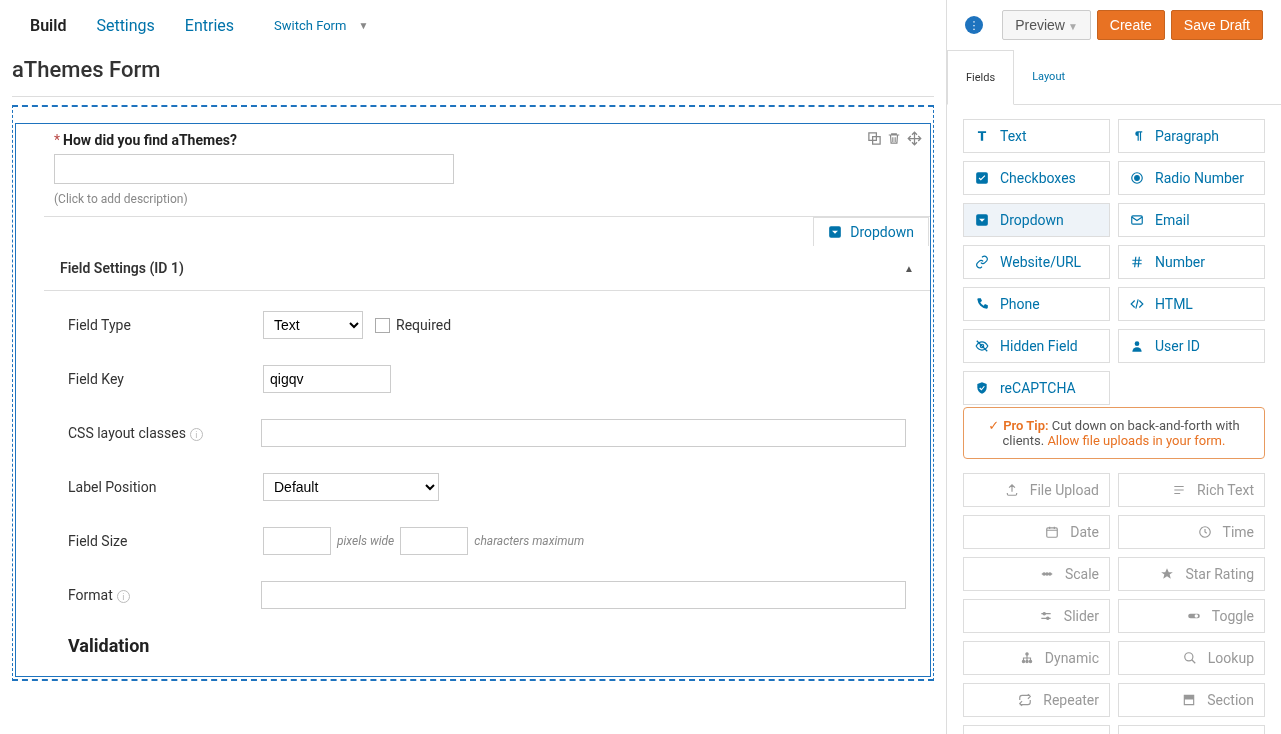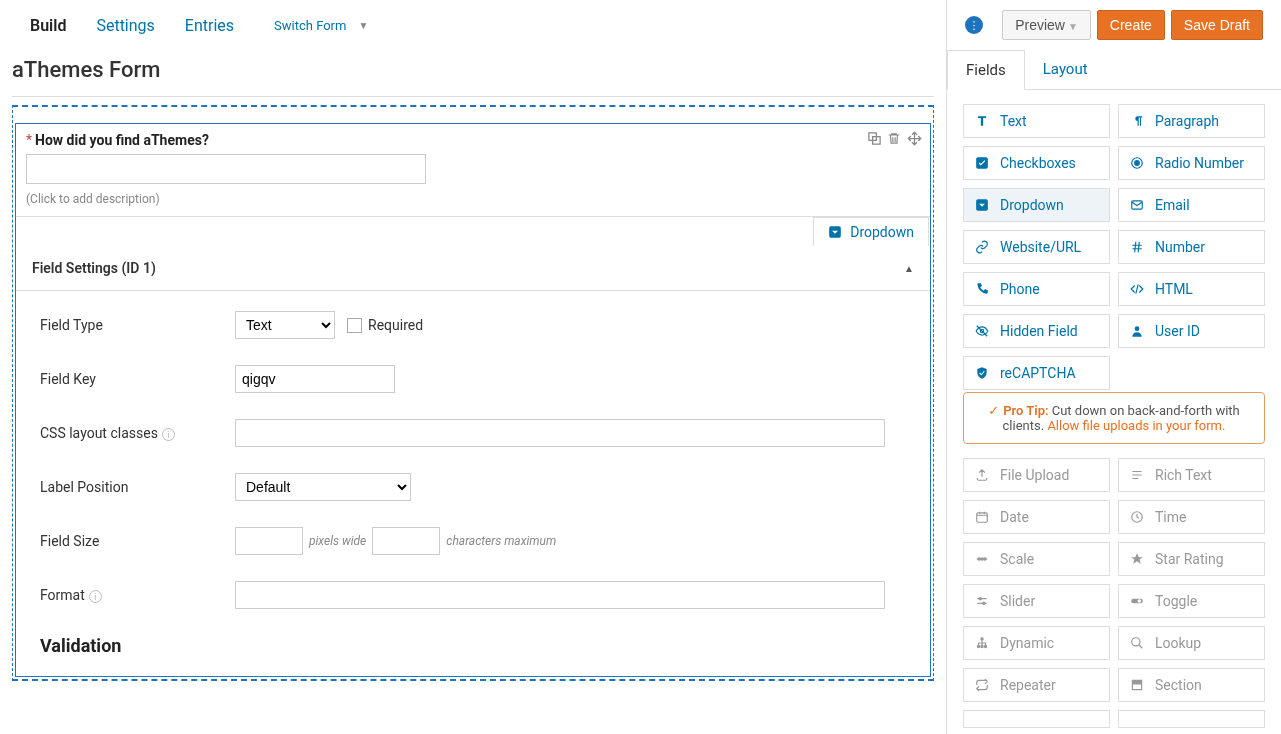--- a/index.html
+++ b/index.html
@@ -13,21 +13,21 @@
 .tabs a { text-decoration: none; font-size: 16px; color: #0073aa; }
 .tabs a.active { color: #222; font-weight: 600; }
 .switch-form { font-size: 13px; color: #0073aa; display: inline-flex; align-items: center; gap: 12px; margin-left: 10px; }
 .switch-form .caret { font-size: 10px; color: #888; }
 
 
 .form-title { font-size: 22px; font-weight: 500; color: #333; padding: 4px 0 14px 0; border-bottom: 1px solid #ddd; margin-bottom: -4px; }
 
 
 .canvas-wrap { border: 2px dashed #1e73be; border-left: 1px dashed #1e73be; border-right: 1px dashed #1e73be; border-radius: 0; margin-top: 12px; }
-.field-card { border: 1px solid #1e73be; margin: 16px 2px 2px 2px; background: #fff; }
+.field-card { border: 1px solid #1e73be; margin: 16px 2px 2px 2px; background: #fff; padding-left: 28px; }
 .field-hdr { padding: 8px 10px 4px 10px; position: relative; }
 .field-lbl { font-weight: 700; color: #222; }
 .req-star { color: #b94a48; margin-right: 3px; }
 .field-input { display: block; width: 400px; height: 30px; border: 1px solid #ccc; margin-top: 6px; }
 .field-desc { font-size: 12px; color: #888; padding: 4px 10px 10px 10px; }
 .field-icons { position: absolute; right: 8px; top: 6px; color: #888; display: flex; gap: 4px; }
 .ico { width: 16px; height: 16px; display: inline-flex; align-items: center; justify-content: center; }
 
 
 .fs-bar { display: flex; justify-content: space-between; align-items: center; border-top: 1px solid #ddd; padding: 0; }
@@ -35,47 +35,47 @@
 .fs-title { padding: 14px 16px; font-weight: 600; border-bottom: 1px solid #ddd; display: flex; justify-content: space-between; align-items: center; }
 .caret-up { font-size: 10px; color: #555; }
 
 
 .settings { padding: 20px 24px; }
 .row { display: flex; align-items: center; margin-bottom: 26px; }
 .row .lab { width: 195px; color: #333; }
 .row select, .row input[type=text] { border: 1px solid #ccc; background: #fff; padding: 4px 6px; font-size: 14px; }
 .row select.ft { width: 100px; height: 28px; }
 .row .chk { margin-left: 12px; display: inline-flex; align-items: center; gap: 6px; }
-.row input.key { width: 160px; height: 28px; }
+.row input.key { width: 128px; height: 28px; }
 .row input.wide { width: 650px; height: 28px; }
 .row select.lp { width: 176px; height: 28px; }
 .row input.sm { width: 68px; height: 28px; }
 .row .hint-i { font-size: 12px; color: #888; font-style: italic; margin: 0 6px; }
 .info-i { display: inline-block; width: 13px; height: 13px; border: 1px solid #bbb; border-radius: 50%; font-size: 9px; text-align: center; line-height: 12px; color: #bbb; margin-left: 4px; }
 .validation-h { font-size: 18px; font-weight: 700; color: #222; margin-top: 10px; }
 
 
 .side-hdr { display: flex; align-items: center; justify-content: space-between; padding: 10px 18px; gap: 8px; }
 .more-ic { width: 18px; height: 18px; border-radius: 50%; background: #1e73be; color: #fff; display: inline-flex; align-items: center; justify-content: center; font-size: 11px; }
 .side-hdr .right { display: flex; gap: 6px; align-items: center; }
 .btn { border: 1px solid #ccc; background: #f6f6f6; color: #555; padding: 6px 12px; font-size: 14px; cursor: pointer; border-radius: 2px; }
 .btn .caret { font-size: 10px; color: #aaa; margin-left: 3px; }
 .btn-orange { background: #e87223; border-color: #c7631f; color: #fff; }
 
 
 .side-tabs { display: flex; border-bottom: 1px solid #ddd; }
-.side-tabs div { padding: 10px 18px; font-size: 15px; color: #0073aa; cursor: pointer; }
+.side-tabs div { padding: 20px 18px; font-size: 11px; color: #0073aa; cursor: pointer; }
 .side-tabs div.active { color: #333; border: 1px solid #ddd; border-bottom: 1px solid #fff; margin-bottom: -1px; background: #fff; }
 
 
 .palette { padding: 14px 16px; overflow-y: auto; flex: 1; }
 .pal-grid { display: grid; grid-template-columns: 1fr 1fr; gap: 8px; }
 .pal-item { border: 1px solid #ddd; padding: 8px 10px; display: flex; align-items: center; gap: 10px; color: #0073aa; cursor: pointer; background: #fff; }
 .pal-item.hl { background: #eef3f8; }
-.pal-item.disabled { color: #999; }
+.pal-item.disabled { color: #999; justify-content: flex-end; }
 .pal-ic { width: 16px; height: 16px; display: inline-flex; align-items: center; justify-content: center; color: inherit; }
 .pal-item.disabled .pal-ic { color: #999; }
 .tip-box { border: 1px solid #e89a5e; background: #fff; border-radius: 4px; padding: 10px 14px; margin: 2px 0 14px 0; text-align: center; font-size: 13px; color: #555; }
 .tip-box .pt { color: #e87223; font-weight: 600; }
 .tip-box a { color: #e87223; text-decoration: none; }
 .tip-chk { color: #e87223; margin-right: 4px; }
 
 .chkbox { width: 15px; height: 15px; border: 1px solid #aaa; display: inline-block; }
 </style>
 </head>

